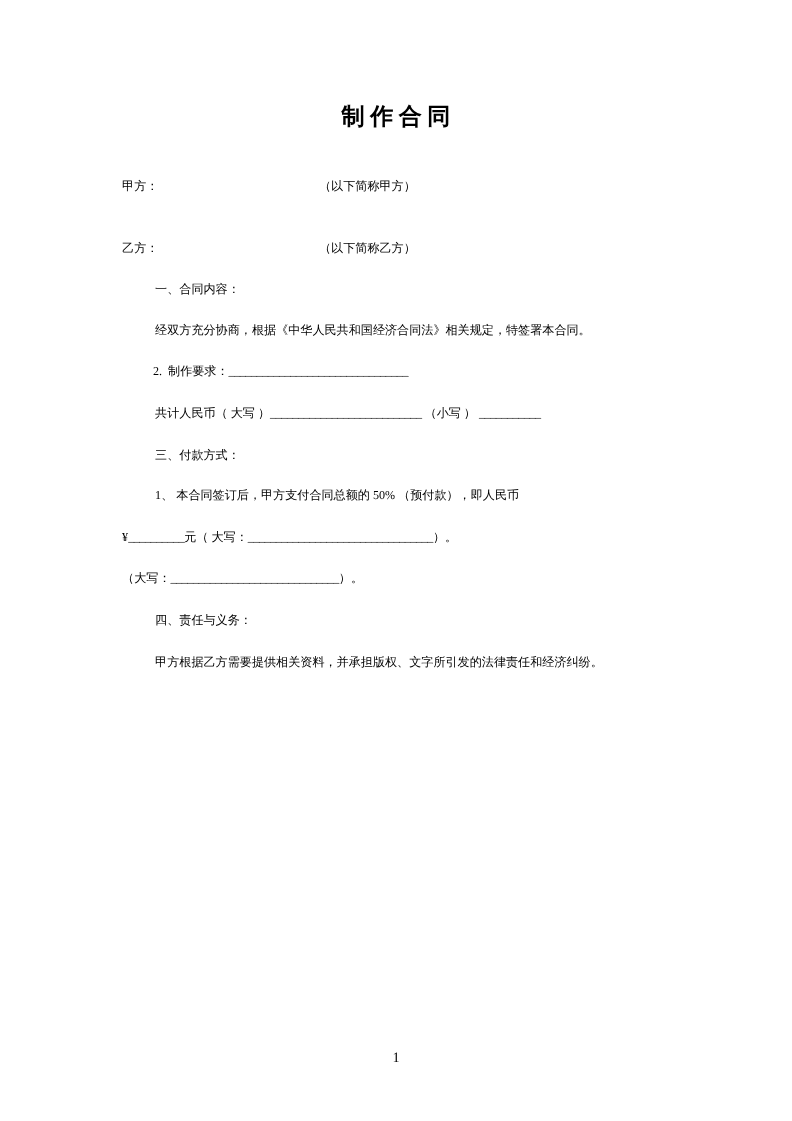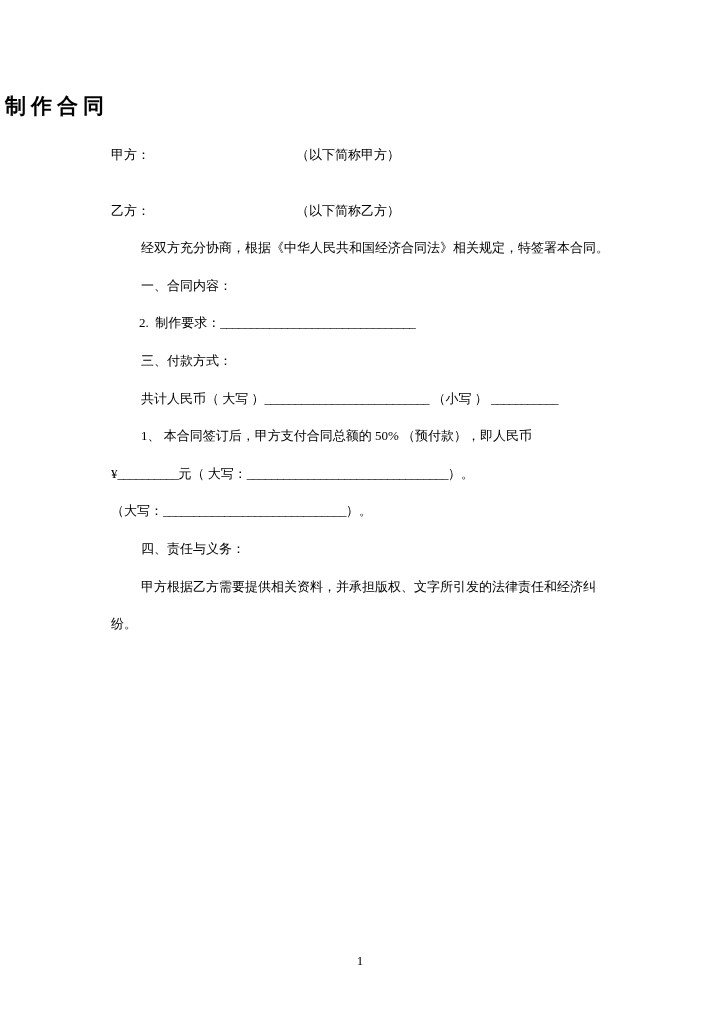--- a/index.html
+++ b/index.html
@@ -20,34 +20,35 @@
     background: #ffffff;
     overflow: hidden;
     box-sizing: border-box;
   }
   
   .doc-title {
     position: absolute;
     left: 0;
     right: 0;
     top: 92px;
+    text-align: center;
     font-size: 21px;
     font-weight: bold;
     letter-spacing: 5px;
     text-indent: 5px;
     line-height: 28px;
     white-space: pre;
   }
   
   .body-block {
     position: absolute;
     left: 111px;
-    top: 136px;
+    top: 152px;
     width: 501px;
-    font-size: 13px;
+    font-size: 11px;
     line-height: 37.6px;
   }
   .line {
     white-space: pre-wrap;
     word-break: break-all;
     margin: 0;
     padding: 0;
   }
   
   .para {
@@ -104,31 +105,31 @@
   <div class="doc-title">制作合同</div>
 
   <div class="body-block">
 
     <div class="line flush party-row"><span>甲方：</span><span class="party-note">（以下简称甲方）</span></div>
 
     <div class="gap-line"></div>
 
     <div class="line flush party-row"><span>乙方：</span><span class="party-note">（以下简称乙方）</span></div>
 
+    <div class="para">一、合同内容：</div>
+
     <div class="para">经双方充分协商，根据《中华人民共和国经济合同法》相关规定，特签署本合同。</div>
-
-    <div class="para">一、合同内容：</div>
 
 
     <div class="num-item"><span>2.</span><span>&nbsp;&nbsp;</span><span>制作要求：</span><span class="blank">________________________________</span></div>
 
 
+    <div class="para"><span>共计人民币（ 大写 ）</span><span class="blank">___________________________</span><span>&nbsp;</span><span>（小写 ）</span><span>&nbsp;</span><span class="blank">___________</span></div>
+
     <div class="para">三、付款方式：</div>
-
-    <div class="para"><span>共计人民币（ 大写 ）</span><span class="blank">___________________________</span><span>&nbsp;</span><span>（小写 ）</span><span>&nbsp;</span><span class="blank">___________</span></div>
 
     <div class="para"><span>1、</span><span> 本合同签订后，甲方支付合同总额的 50% （预付款），即人民币</span></div>
 
     <div class="line"><span>¥</span><span class="blank">__________</span><span>元（ 大写：</span><span class="blank">_________________________________</span><span>）。</span></div>
 
 
     <div class="line"><span>（大写：</span><span class="blank">______________________________</span><span>）。</span></div>
 
     <div class="para">四、责任与义务：</div>
 

